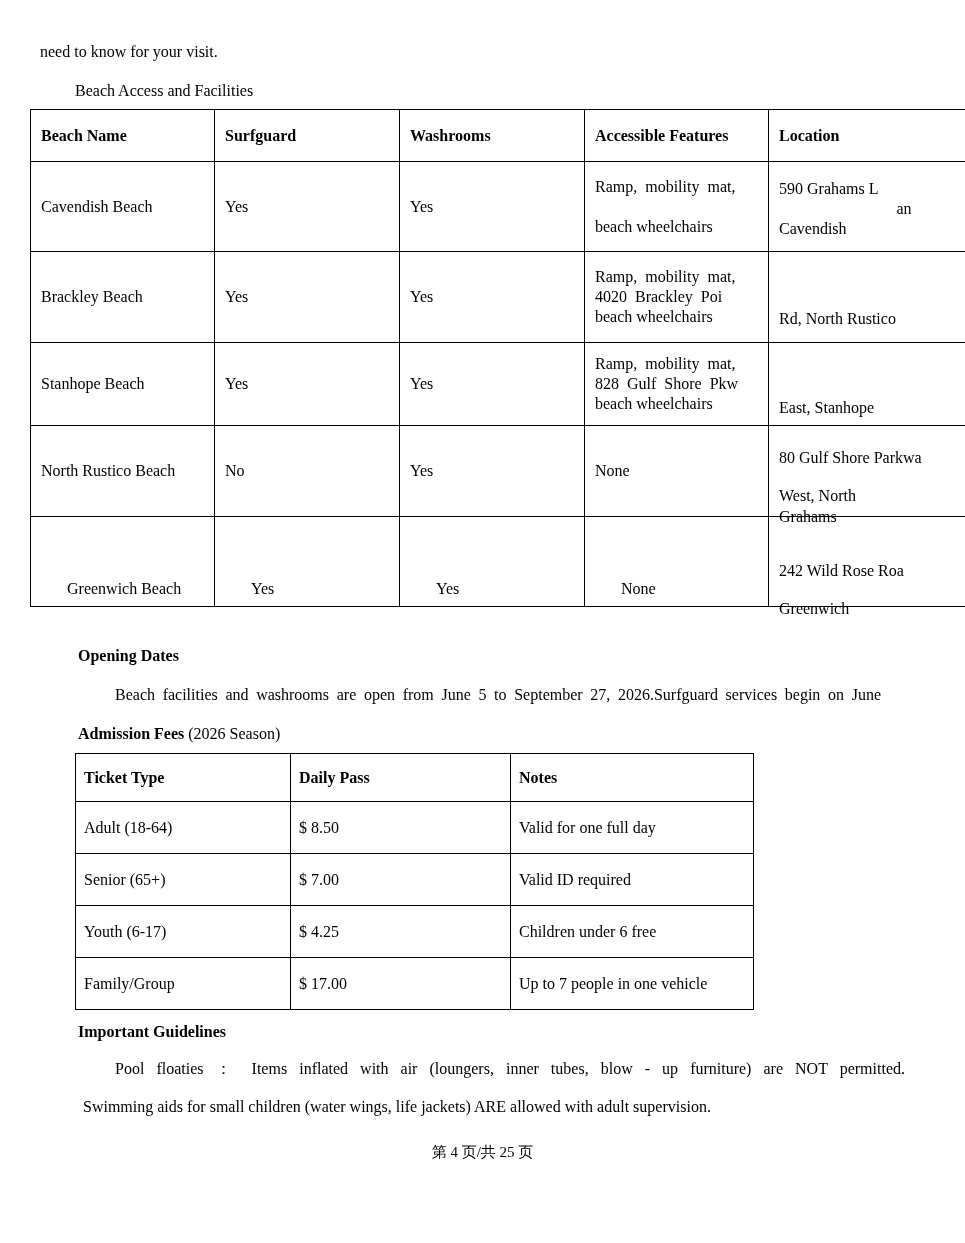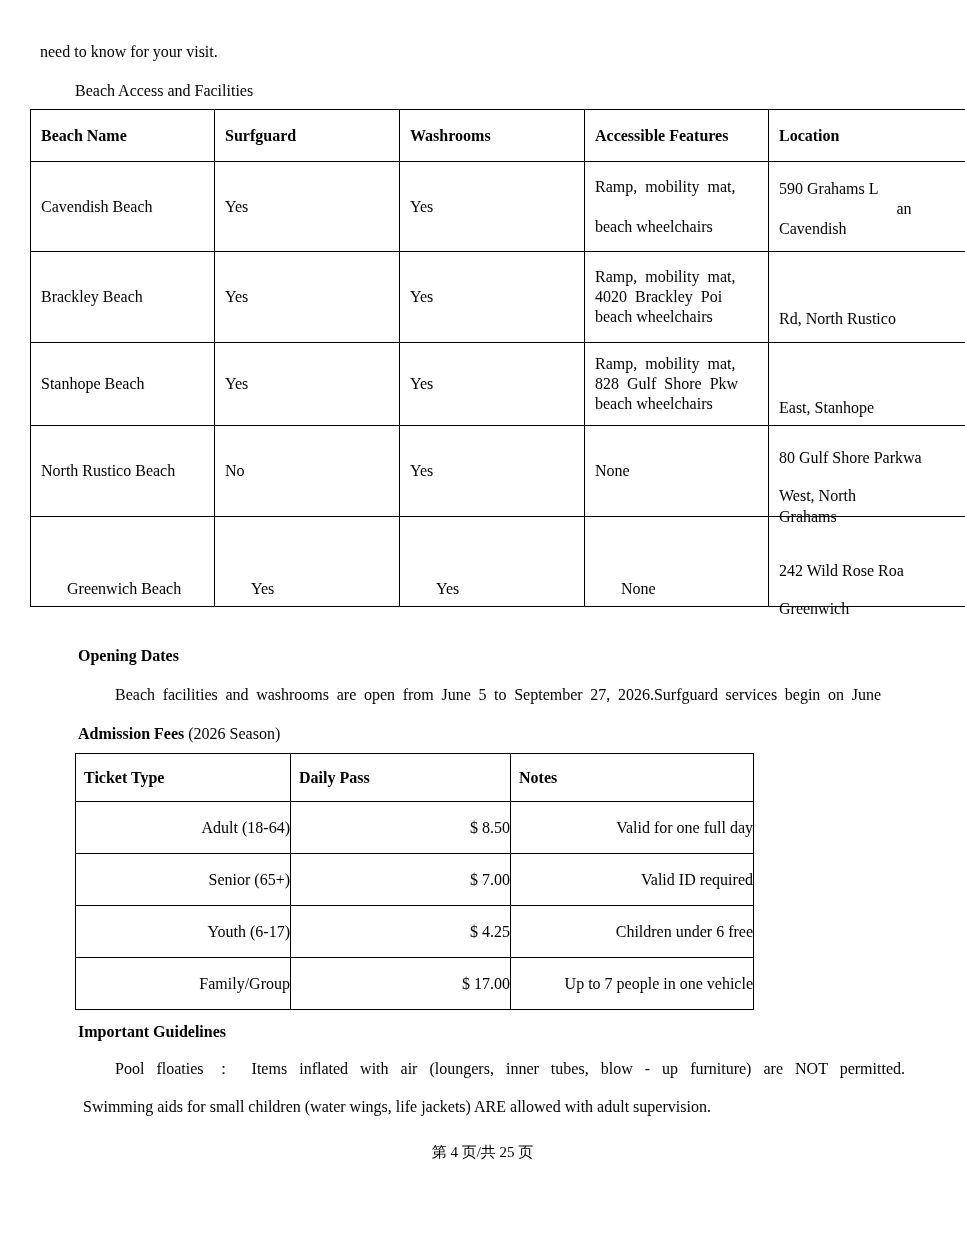--- a/index.html
+++ b/index.html
@@ -48,21 +48,21 @@
   .p-opening { margin-top: 10px; width: 798px; }
   .p-pool { margin-top: 8px; width: 822px; }
   .p-pets { margin-top: 0; width: 840px; }
   .para .l1 { text-indent: 32px; }
   .jlast { text-align: justify; text-align-last: justify; }
 
   
   table.t2 { margin: 9px 0 0 75px; width: 678px; border-collapse: collapse; table-layout: fixed; }
   .t2 th, .t2 td { border: 1px solid #000; text-align: left; vertical-align: middle; padding-left: 8px; line-height: 20px; }
   .t2 th { font-weight: bold; height: 48px; }
-  .t2 td { height: 52px; text-align: right; }
+  .t2 td { height: 52px; }
 
   .footer { position: absolute; top: 1142px; left: 0; width: 965px; text-align: center; font-size: 15px; line-height: 20px; }
 </style>
 </head>
 <body>
 
 <div class="page">
 
   <div class="intro">need to know for your visit.</div>
 

